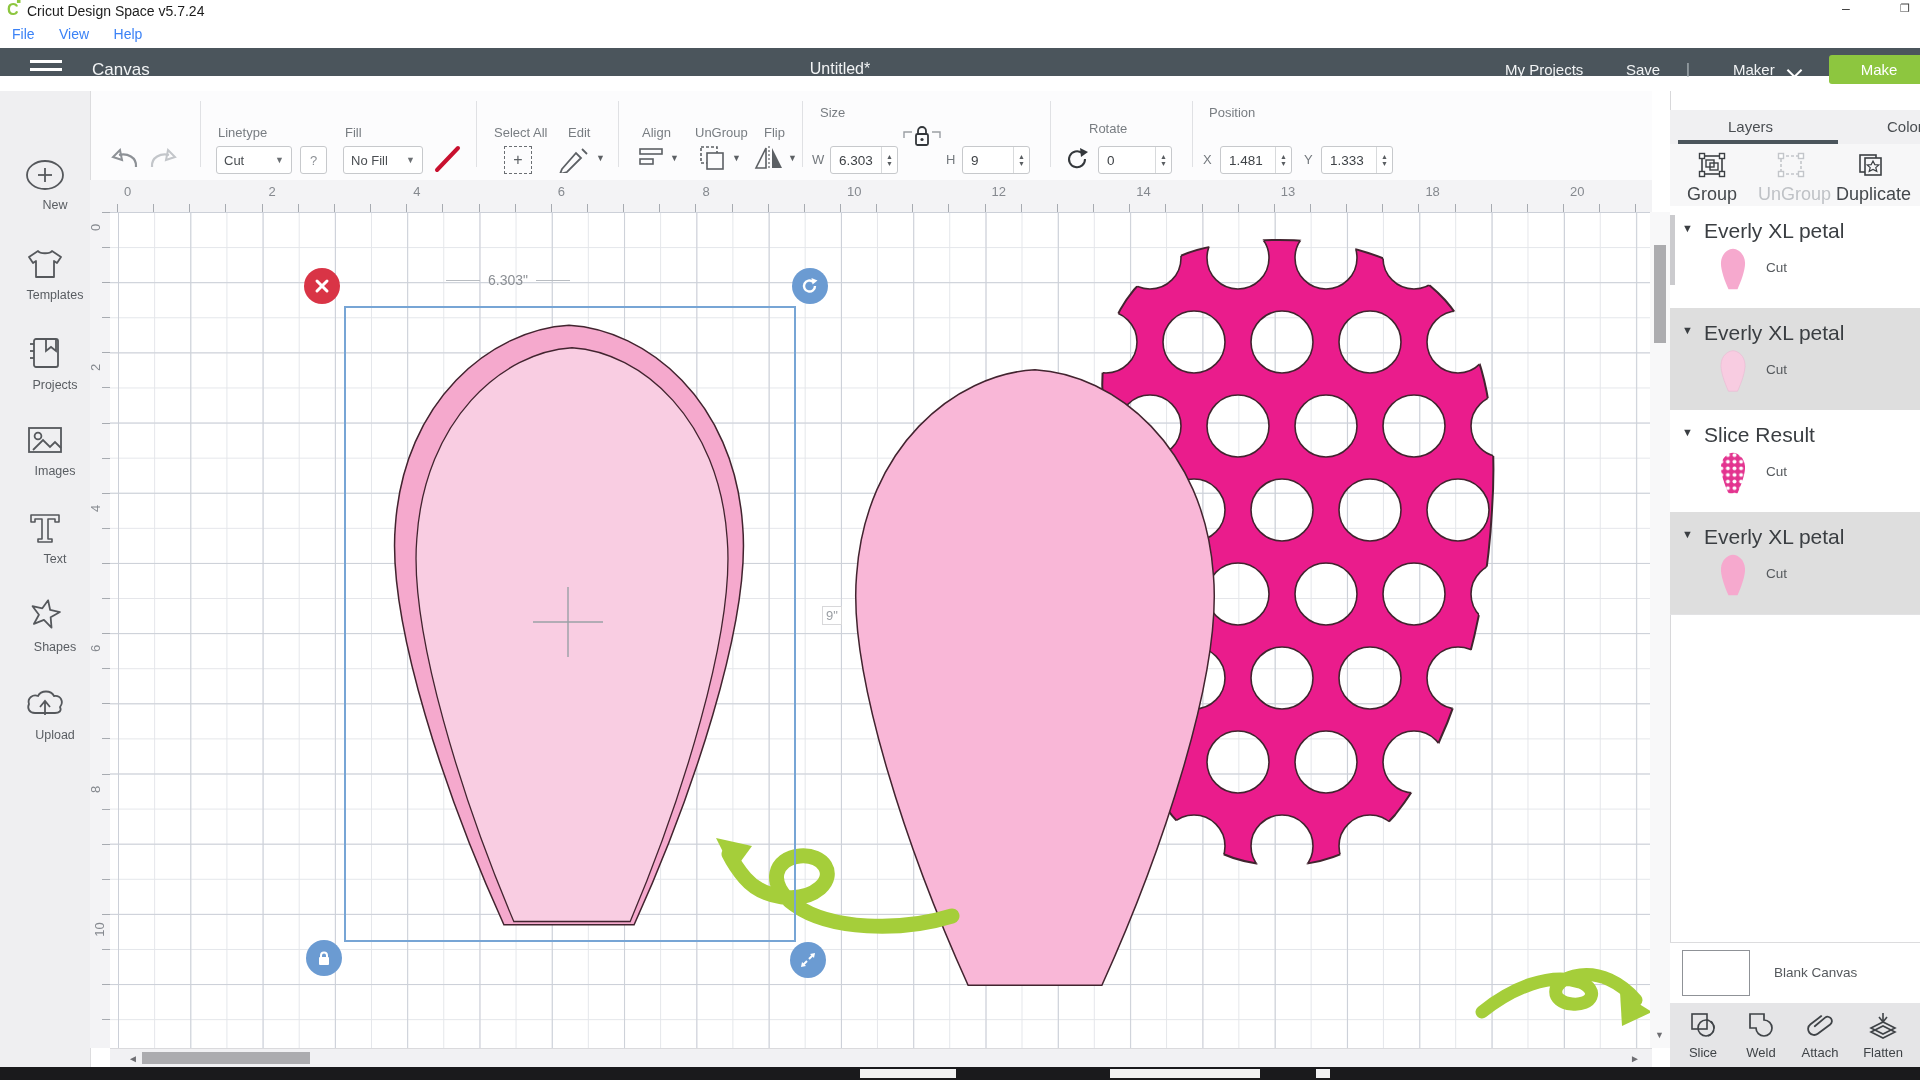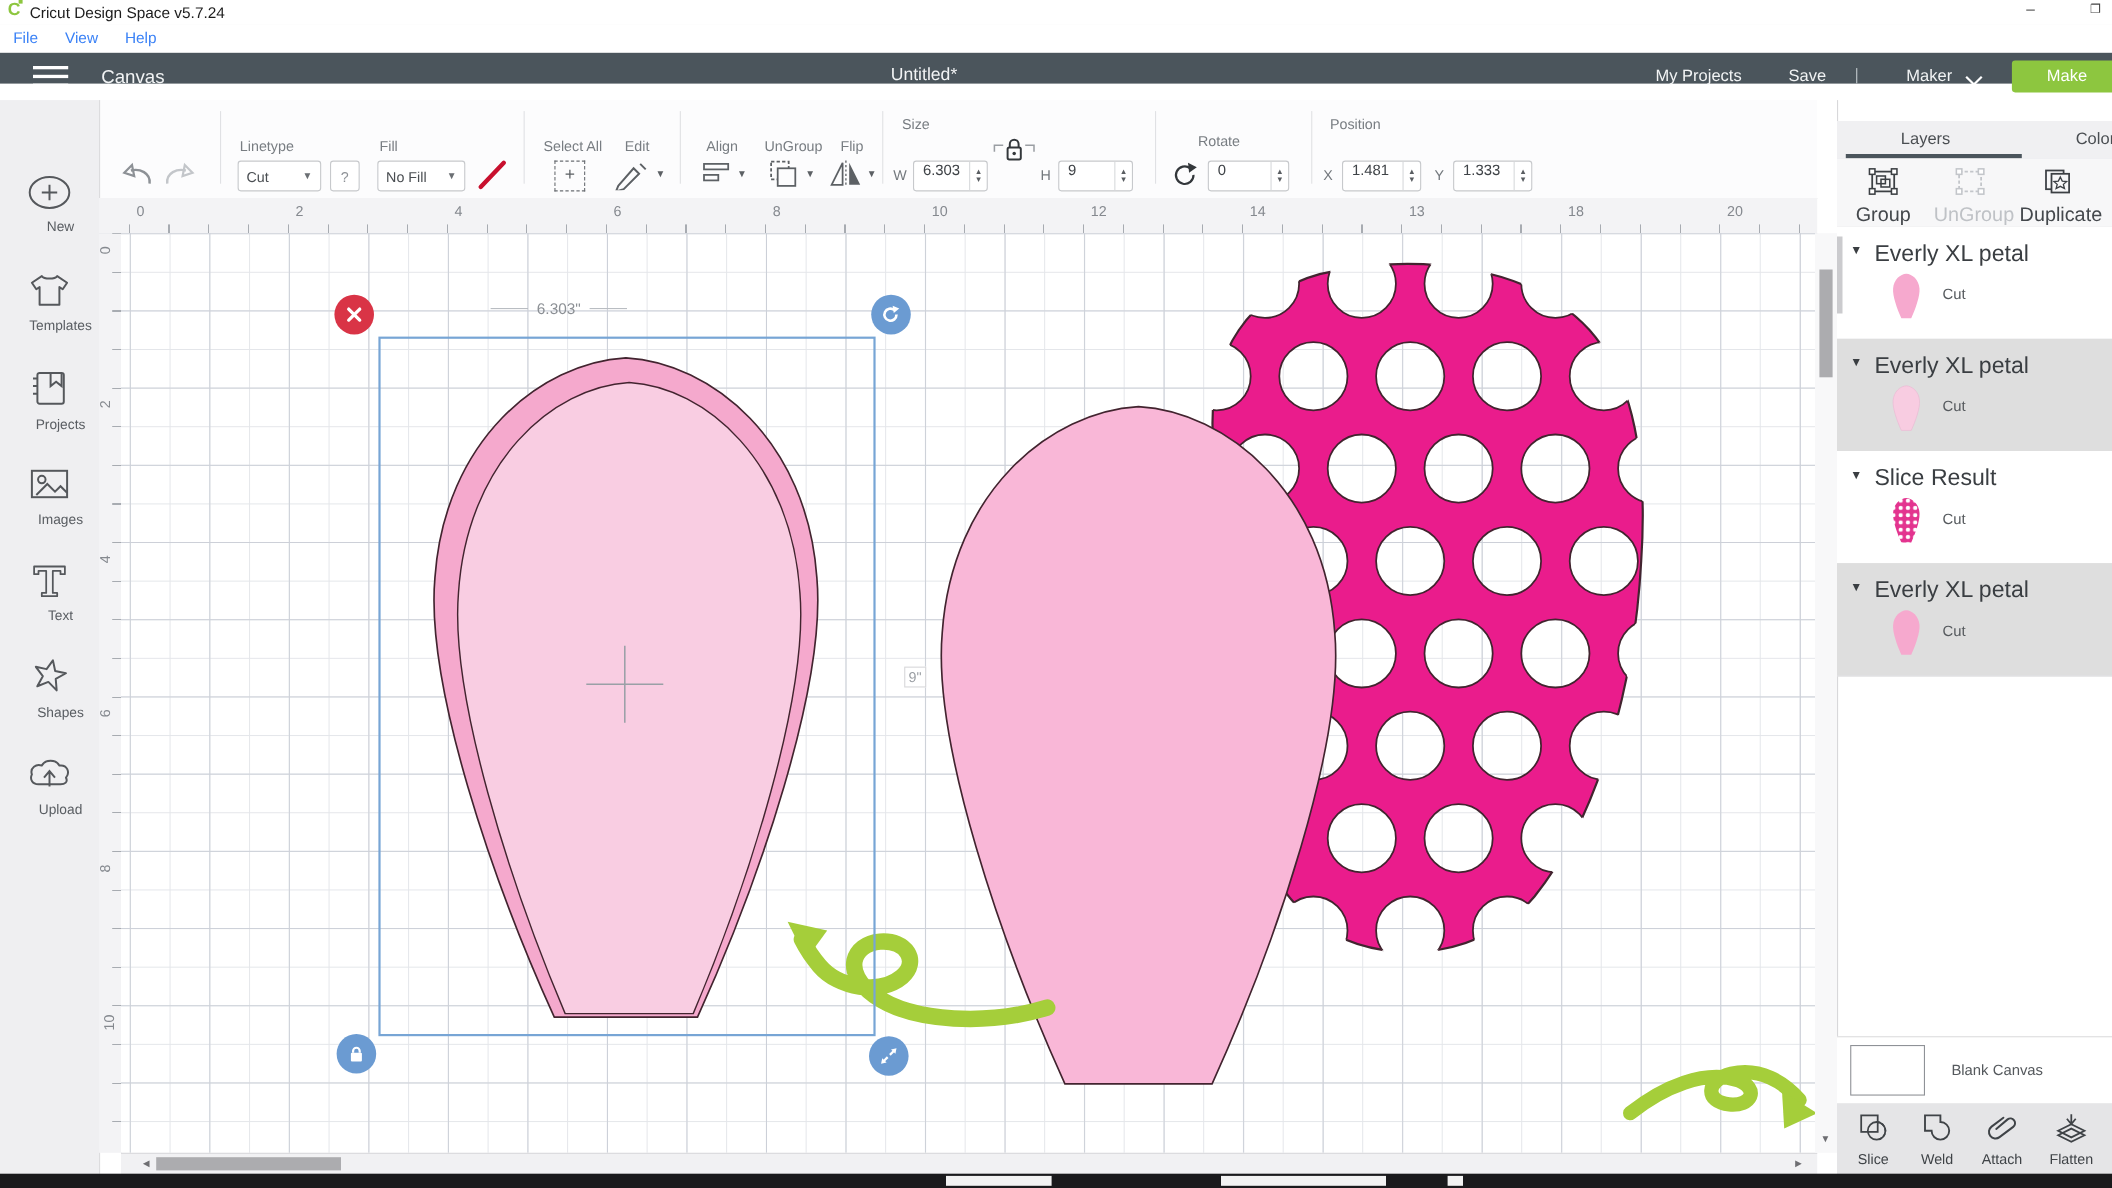--- a/index.html
+++ b/index.html
@@ -16,21 +16,21 @@
   .hdr-link{font-size:15px;color:#f2f4f5;}
   #make-btn{background:#8dc63f;color:#fff;font-size:15px;}
   
   #toolbar{left:90px;top:91px;width:1562px;height:89px;background:#fcfcfd;border-bottom:1px solid #d7d9dc;}
   .tb-label{font-size:13px;color:#787d82;}
   .tb-divider{width:1px;background:#e0e1e4;top:10px;height:66px;}
   .dd{height:28px;border:1px solid #c7c9cc;border-radius:3px;background:#fff;font-size:13px;color:#4a4e52;
       display:flex;align-items:center;justify-content:space-between;padding:0 7px;box-sizing:border-box;}
   .dd .car{font-size:9px;color:#6b6f73;margin-left:6px;}
   .numfield{height:28px;border:1px solid #c7c9cc;border-radius:3px;background:#fff;box-sizing:border-box;
-      display:flex;font-size:13.5px;color:#3f4347;}
+      display:flex;align-items:center;font-size:13.5px;color:#3f4347;}
   .numfield .val{flex:1;padding-left:8px;}
   .stepper{width:15px;border-left:1px solid #d8dadc;height:100%;display:flex;flex-direction:column;
       align-items:center;justify-content:center;color:#595d61;font-size:7px;line-height:7px;}
   .axis-lbl{font-size:13px;color:#74797e;}
   
   #sidebar{left:0;top:91px;width:90px;height:976px;background:#efeff1;border-right:1px solid #dcdcde;}
   .side-item{left:0;width:90px;text-align:center;color:#5c6065;}
   .side-item .lbl{font-size:12.5px;color:#595d62;display:block;margin-top:3px;padding-left:20px;}
   
   #corner{left:90px;top:180px;width:20px;height:32px;background:#f3f3f5;border-right:1px solid #d3d5d9;border-bottom:1px solid #c9ccd1;}

